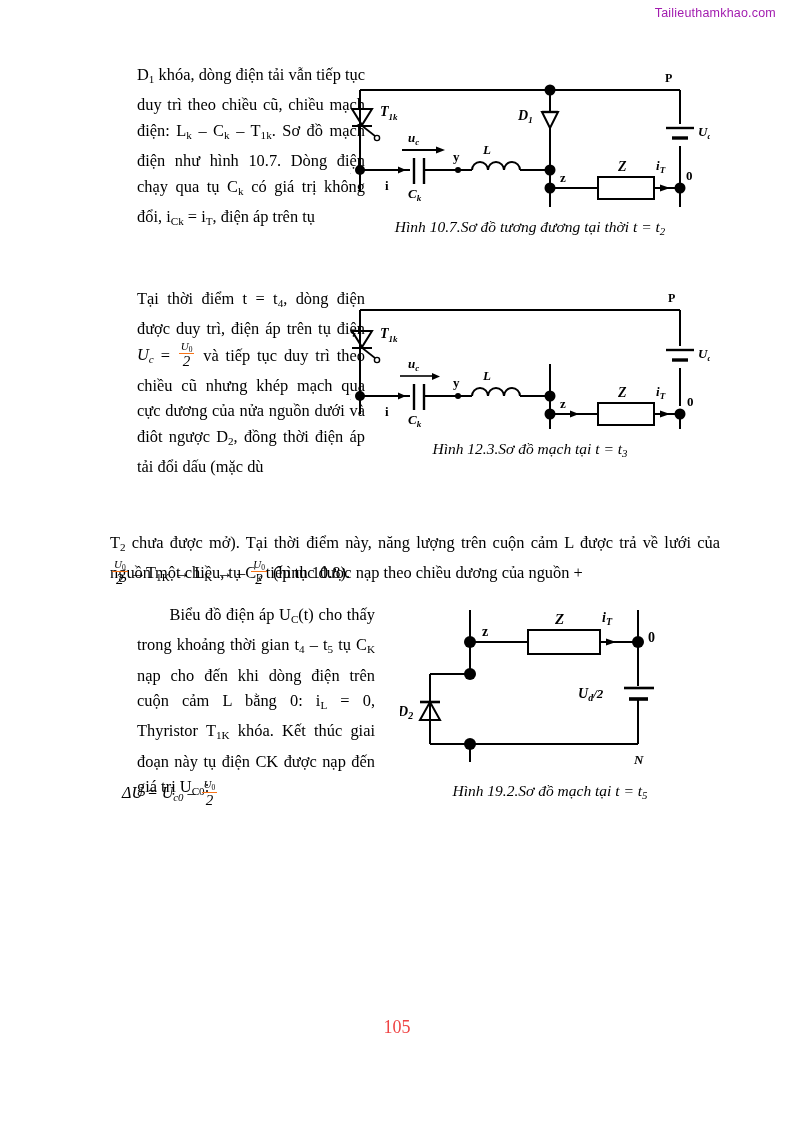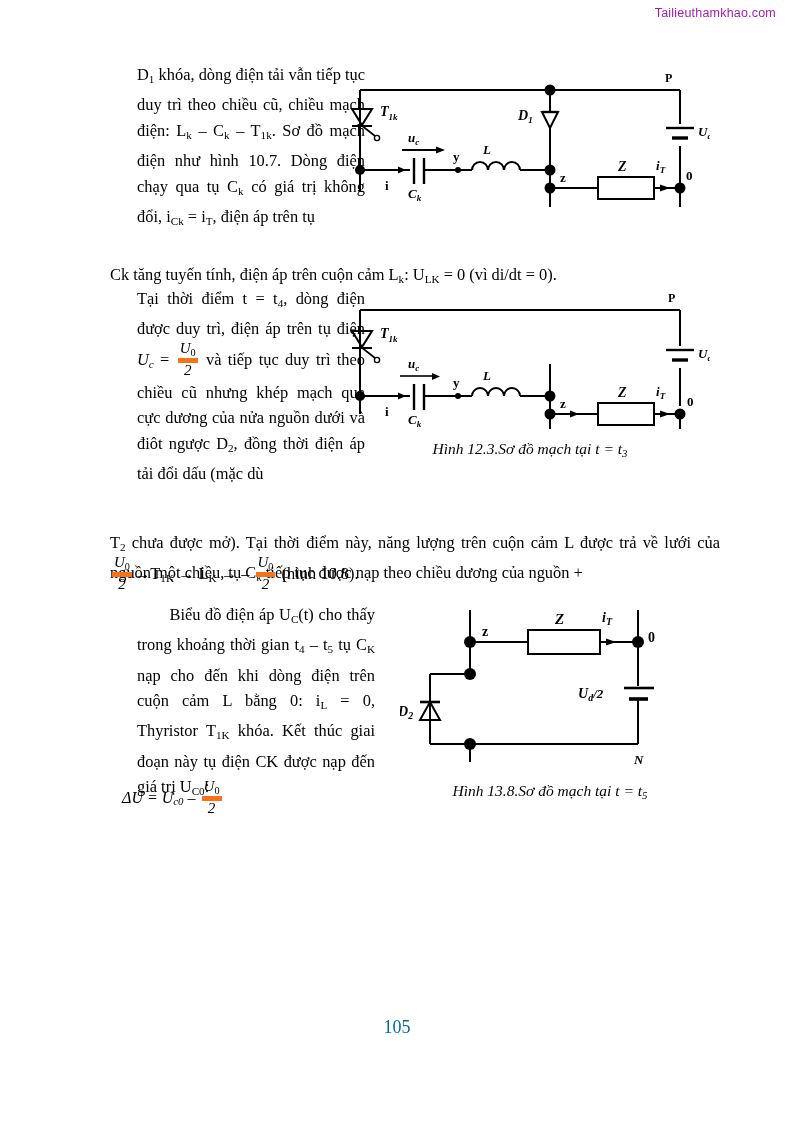--- a/index.html
+++ b/index.html
@@ -82,23 +82,23 @@
     vertical-align: middle;
     text-align: center;
     font-style: italic;
     line-height: 1.05;
     margin: 0 2px;
     position: relative;
     top: -1px;
   }
   .frac .num {
     display: block;
-    border-bottom: 5px solid #f97316;
+    border-bottom: 1px solid #f97316;
     padding: 0 2px;
-    font-size: 15px;
+    font-size: 11px;
   }
   .frac .den {
     display: block;
     padding: 0 2px;
     font-size: 15px;
   }
   .frac .num sub { font-style: normal; }
 
   .eq {
     position: absolute;
@@ -109,21 +109,21 @@
 
   
   .pagenum {
     position: absolute;
     left: 0;
     right: 0;
     top: 1017px;
     text-align: center;
     font-family: "Liberation Serif", serif;
     font-size: 18px;
-    color: #0369a1;
+    color: #ef4444;
   }
 
   
   svg text {
     font-family: "Liberation Serif", serif;
     font-weight: bold;
     fill: #000;
   }
 </style>
 </head>
@@ -197,20 +197,21 @@
 
       <path d="M316,66 L344,66" stroke="#000" stroke-width="2.4"></path>
       <path d="M322,76 L338,76" stroke="#000" stroke-width="3.4"></path>
       <text x="348" y="74" font-size="13" font-style="italic">U<tspan font-size="9" dy="3">d</tspan><tspan font-size="12" dy="-3">/2</tspan></text>
 
       <text x="315" y="20" font-size="12">P</text>
       <text x="336" y="118" font-size="13">0</text>
       <circle cx="330" cy="126" r="5.5" fill="#000"></circle>
       <path d="M330,126 L330,145" stroke="#000" stroke-width="2"></path>
     </svg>
+    <div class="fig-cap"><span>Hình 10.7.Sơ đồ tương đương tại thời t = t</span><sub>2</sub></div>
   </div>
 
   <div class="fig" style="left:240px; top:222px; width:360px;">
     <svg width="360" height="150" viewBox="0 0 360 150">
       <path d="M10,26 L330,26" stroke="#000" stroke-width="2" fill="none"></path>
       <path d="M10,26 L10,130" stroke="#000" stroke-width="2" fill="none"></path>
       <path d="M330,26 L330,62" stroke="#000" stroke-width="2" fill="none"></path>
       <path d="M330,84 L330,122" stroke="#000" stroke-width="2" fill="none"></path>
 
       <polygon points="2,47 22,47 12,63" fill="none" stroke="#000" stroke-width="2"></polygon>
@@ -300,34 +301,31 @@
       <path d="M70,142 L70,160" stroke="#000" stroke-width="2"></path>
 
       <path d="M238,40 L238,84" stroke="#000" stroke-width="2"></path>
       <path d="M224,86 L254,86" stroke="#000" stroke-width="2.6"></path>
       <path d="M229,97 L248,97" stroke="#000" stroke-width="3.6"></path>
       <path d="M238,97 L238,142" stroke="#000" stroke-width="2"></path>
       <text x="178" y="96" font-size="14" font-style="italic">U<tspan font-size="10" dy="3">d</tspan><tspan font-size="13" dy="-3">/2</tspan></text>
 
       <text x="234" y="162" font-size="13" font-style="italic">N</text>
     </svg>
-    <div class="fig-cap" style="margin-top:6px;"><span>Hình 13.8.Sơ đồ mạch tại t = t</span><sub>5</sub></div>
+    <div class="fig-cap" style="margin-top:6px;"><span>Hình 19.2.Sơ đồ mạch tại t = t</span><sub>5</sub></div>
   </div>
 
   <div class="col-left">
     D<sub>1</sub> khóa, dòng điện tải vẫn
     tiếp tục duy trì theo chiều cũ, chiều mạch điện: L<sub>k</sub> – C<sub>k</sub>
     – T<sub>1k</sub>. Sơ đồ mạch điện như
     hình 10.7. Dòng điện chạy qua tụ C<sub>k</sub> có giá trị không
     đổi, i<sub>Ck</sub> = i<sub>T</sub>, điện áp trên tụ
   </div>
 
-  <div class="full nojust" style="top:200px;">
-    Ck tăng tuyến tính, điện áp trên cuộn cảm L<sub>k</sub>: U<sub>LK</sub> = 0 (vì di/dt = 0).
-  </div>
 
   <div class="col-left" style="top:224px;">
     Tại thời điểm t = t<sub>4</sub>, dòng
     điện được duy trì, điện áp trên tụ điện <span style="font-style:italic">U<sub>c</sub></span> =
     <span class="frac"><span class="num">U<sub>0</sub></span><span class="den">2</span></span>
     và tiếp tục duy trì theo chiều cũ
     nhưng khép mạch qua cực dương của nửa nguồn dưới
     và điôt ngược D<sub>2</sub>, đồng thời
     điện áp tải đổi dấu (mặc dù
   </div>

